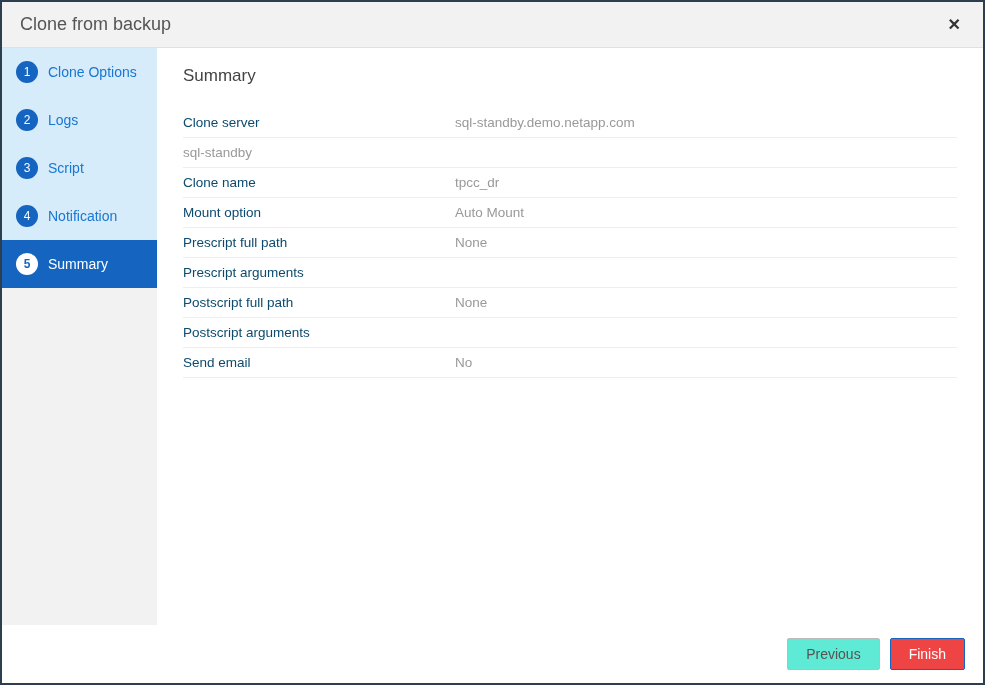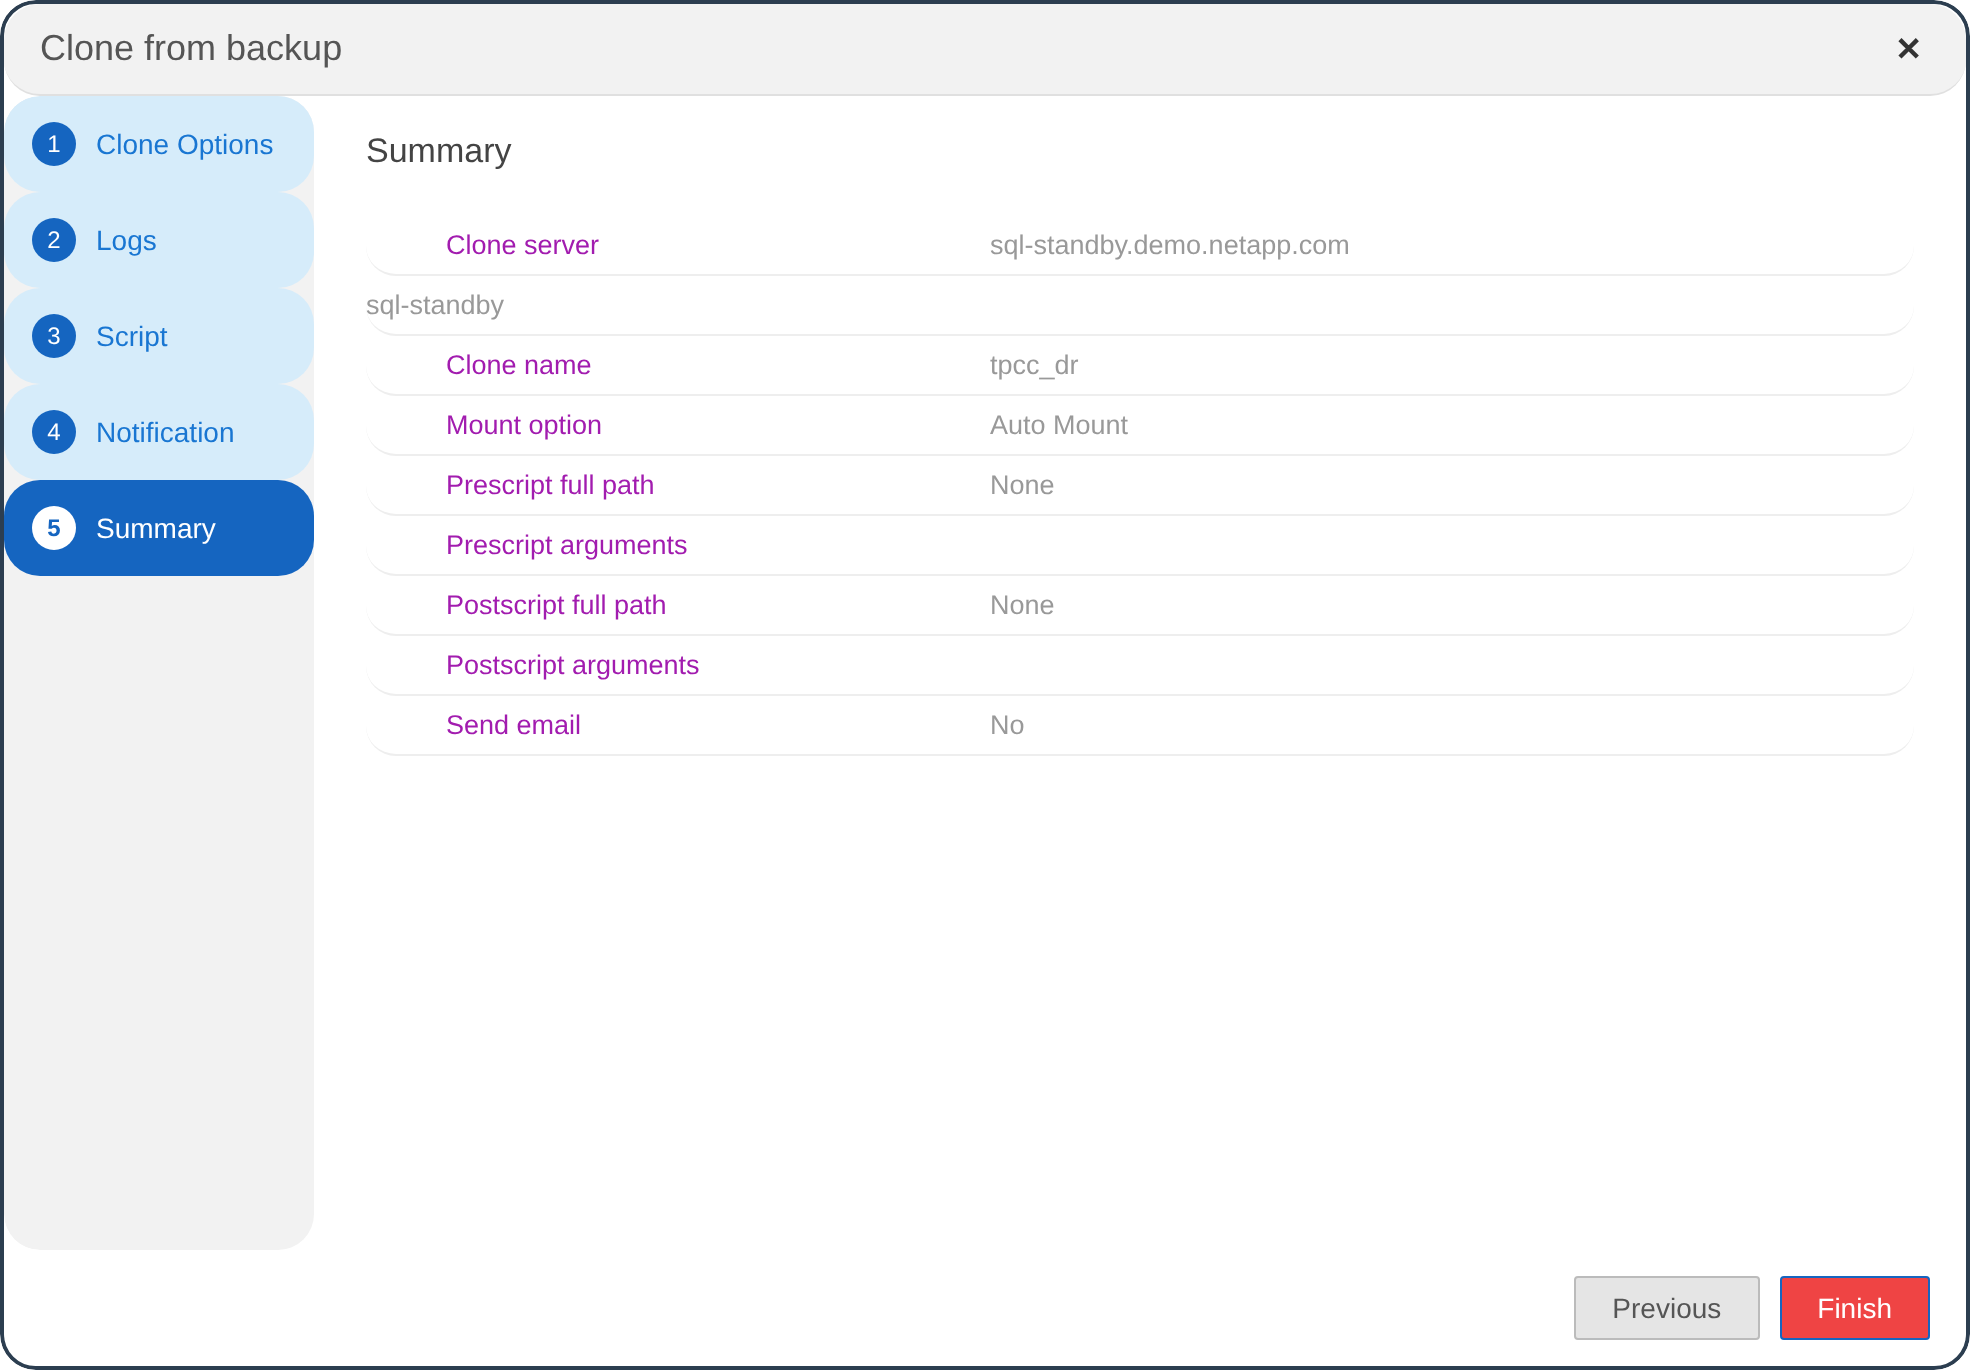--- a/index.html
+++ b/index.html
@@ -1,19 +1,18 @@
 <!DOCTYPE html>
 <html><head>
   <meta charset="utf-8">
   <style>
     * {
       box-sizing: border-box;
       margin: 0;
       padding: 0;
-      border-radius: 18px;
     }
     body {
       font-family: "Segoe UI", "Helvetica Neue", Arial, sans-serif;
       background: #fff;
       width: 985px;
       height: 685px;
       overflow: hidden;
     }
     .dialog {
       width: 985px;
@@ -101,42 +100,41 @@
       margin-bottom: 22px;
     }
     .summary-row {
       display: flex;
       border-bottom: 1px solid #eee;
       padding: 7px 0;
       font-size: 13.5px;
     }
     .summary-label {
       width: 272px;
-      color: #a21caf;
+      color: #0c4a6e;
       flex-shrink: 0;
-      margin-left: 40px;
     }
     .summary-value {
       color: #999;
     }
     .dialog-footer {
       padding: 13px 18px;
       display: flex;
       justify-content: flex-end;
       gap: 10px;
       background: #fff;
     }
     .btn {
       padding: 7px 18px;
       font-size: 14px;
       border-radius: 2px;
       cursor: pointer;
     }
     .btn-secondary {
-      background: #e5e5e5;
+      background: #5eead4;
       border: 1px solid #bbb;
       color: #555;
     }
     .btn-primary {
       background: #ef4444;
       border: 1px solid #1565c0;
       color: #fff;
     }
   </style>
 </head>

